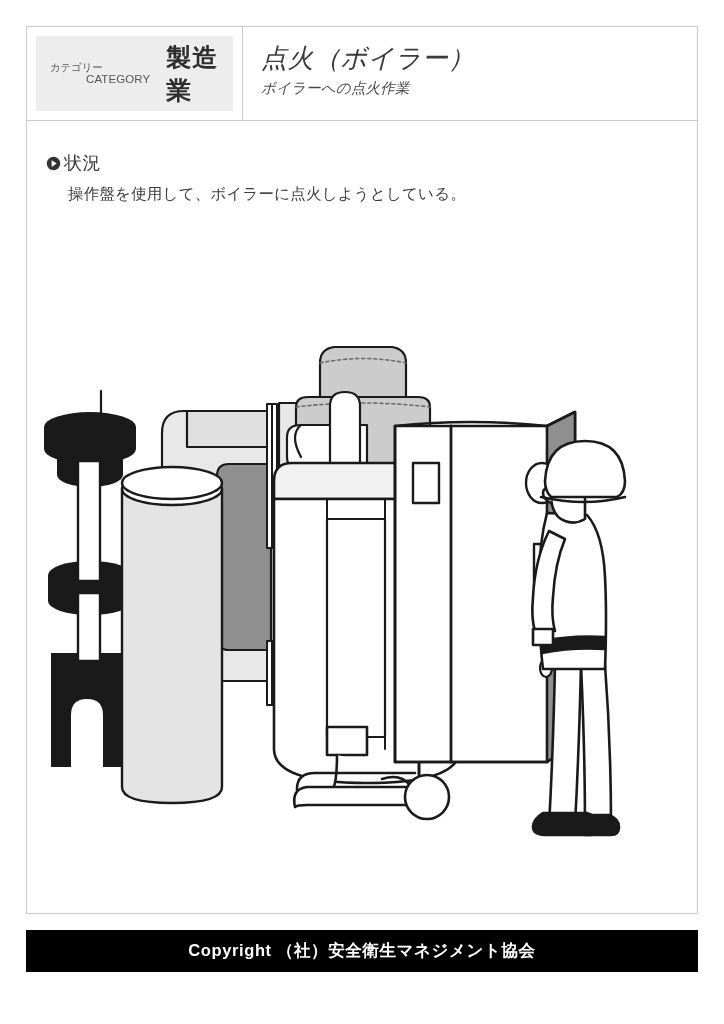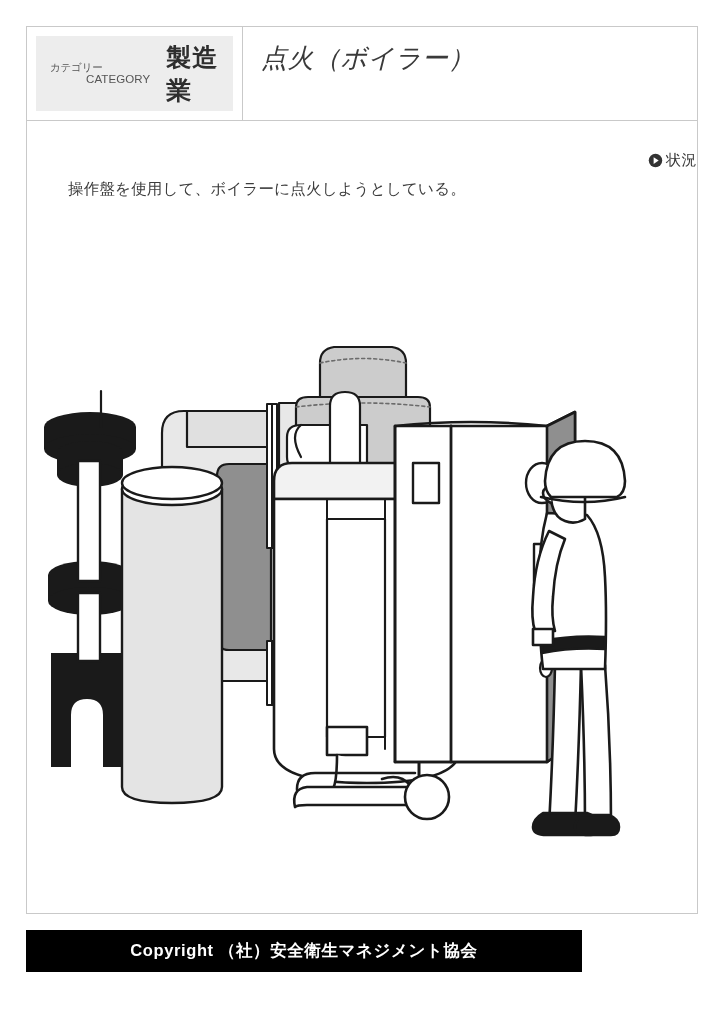--- a/index.html
+++ b/index.html
@@ -97,24 +97,23 @@
   .body-area {
     position: relative;
     height: 851px;
   }
   .section {
     padding: 30px 0 0 19px;
   }
   .section-head {
     display: flex;
     align-items: center;
-    font-size: 15px;
+    font-size: 18px;
     color: #3a3a3a;
     letter-spacing: 0.5px;
-    justify-content: flex-end;
   }
   .bullet-icon {
     width: 15px;
     height: 15px;
     margin-right: 3px;
     flex: 0 0 auto;
     display: block;
   }
   .section-text {
     font-size: 15.5px;
@@ -130,21 +129,21 @@
     width: 670px;
     height: 680px;
   }
   .illustration svg { display: block; }
 
   
   .footer {
     position: absolute;
     left: 26px;
     top: 930px;
-    width: 556px;
+    width: 672px;
     height: 42px;
     background: #000000;
     color: #ffffff;
     display: flex;
     align-items: center;
     justify-content: center;
     font-size: 16.5px;
     font-weight: bold;
     letter-spacing: 0.6px;
   }
@@ -159,20 +158,21 @@
       <div class="cat-chip">
         <div class="cat-labels">
           <span class="cat-jp">カテゴリー</span>
           <span class="cat-en">CATEGORY</span>
         </div>
         <div class="cat-value">製造業</div>
       </div>
     </div>
     <div class="header-title">
       <div class="title-main">点火（ボイラー）</div>
+      <div class="title-sub">ボイラーへの点火作業</div>
     </div>
   </div>
 
   <div class="body-area">
 
     <div class="section">
       <div class="section-head">
         <svg class="bullet-icon" viewBox="0 0 16 16">
           <circle cx="8" cy="8" r="7.2" fill="#333333"></circle>
           <path d="M6 4.4 L11.4 8 L6 11.6 Z" fill="#ffffff"></path>

